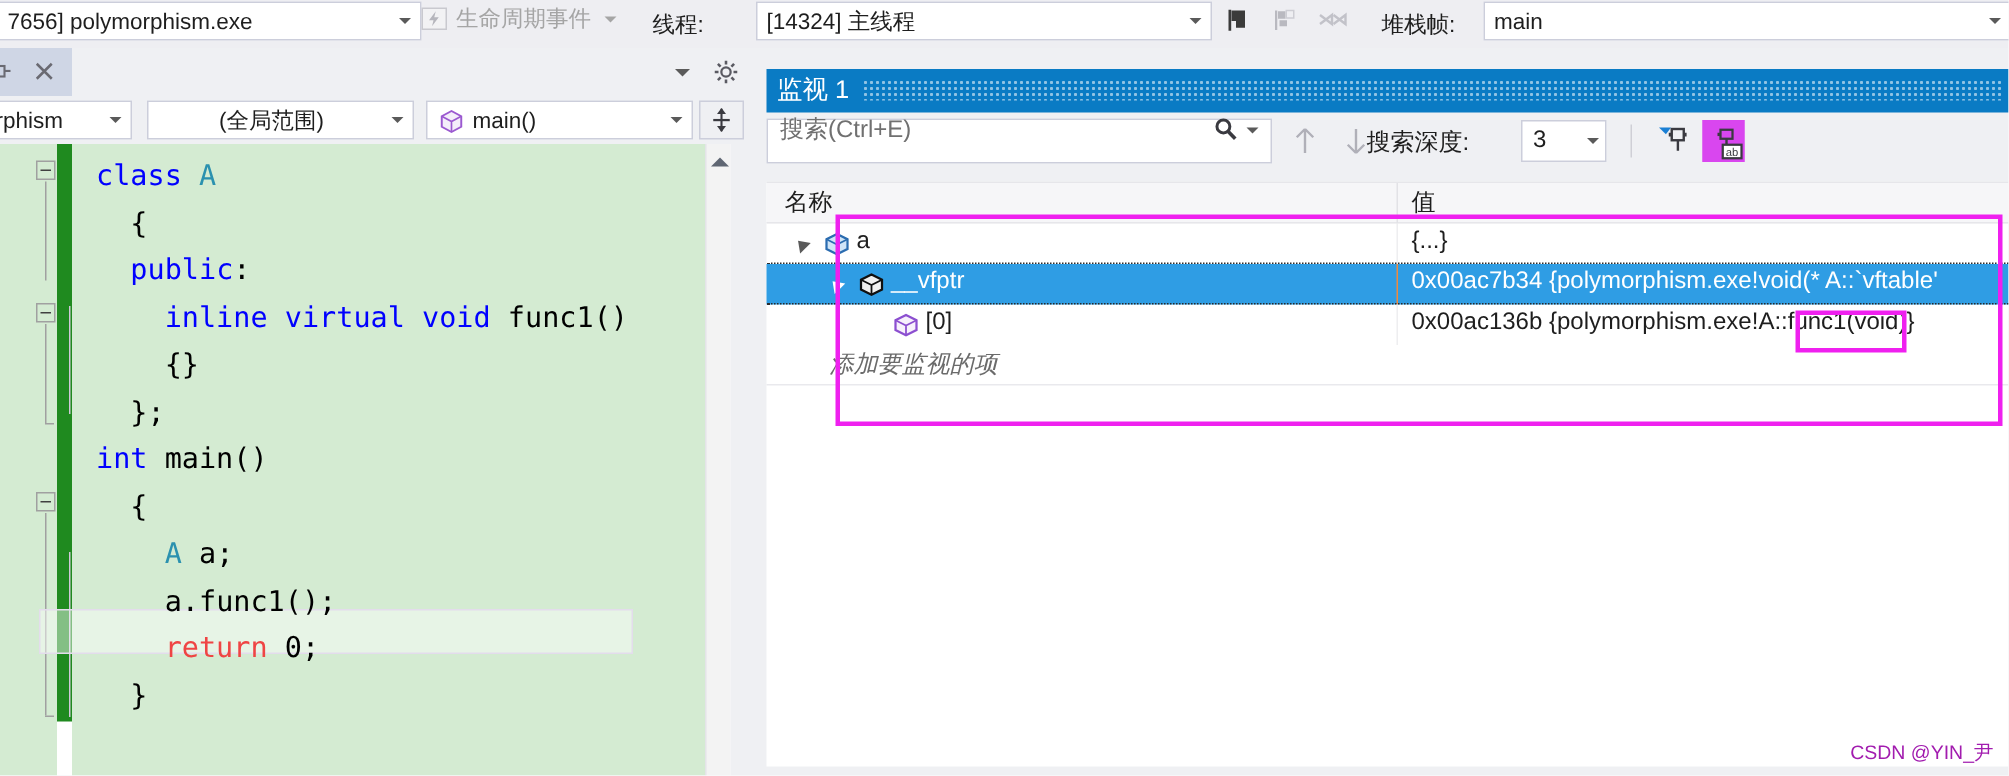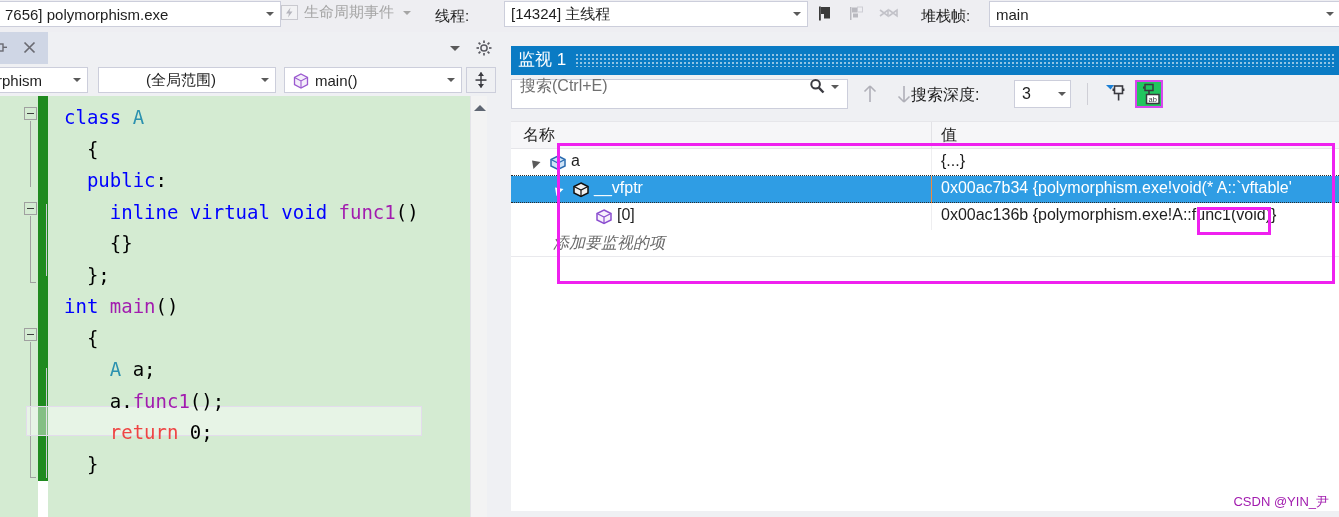--- a/index.html
+++ b/index.html
@@ -124,21 +124,21 @@
   }
   .code-line { height: 31.5px; position: relative; padding-left: 16px; }
   .cur-line-hl {
     position: absolute; left: 26px; top: 310px;
     width: 396px; height: 30px;
     background: rgba(255,255,255,0.45);
     border: 1px solid #e3dcec;
   }
   .kw   { color: #0000ff; }
   .typ  { color: #2b91af; }
-  .fn   { color: #a21caf; }
+  .fn   { color: #000000; }
   .pl   { color: #000000; }
   .ctl  { color: #ef4444; }
 
   
   .fold {
     position: absolute; left: 0; width: 48px; height: 421px;
   }
   .fold-box {
     position: absolute; width: 13px; height: 13px;
     border: 1px solid #a0a0a0; background: #d4ebd2;
@@ -227,21 +227,21 @@
     display: flex; align-items: center; padding-left: 7px;
   }
   .depth-val { flex: 1; font-size: 16px; color: #1e1e1e; }
   .tb-sep {
     position: absolute; left: 576px; top: 6px;
     width: 1px; height: 22px; background: #cfcfd6;
   }
   .pin-btn { position: absolute; left: 592px; top: 4px; width: 26px; height: 26px; }
   .hex-btn {
     position: absolute; left: 624px; top: 3px; width: 28px; height: 28px;
-    border: 2px solid #d946ef; background: #22c55e;
+    border: 4px solid #d946ef; background: #d946ef;
   }
 
   
   .grid {
     position: absolute; left: 11px; top: 89px;
     width: 828px; height: 390px;
     background: #ffffff;
     border-top: 1px solid #e6e6ea;
   }
   .grid-head {

